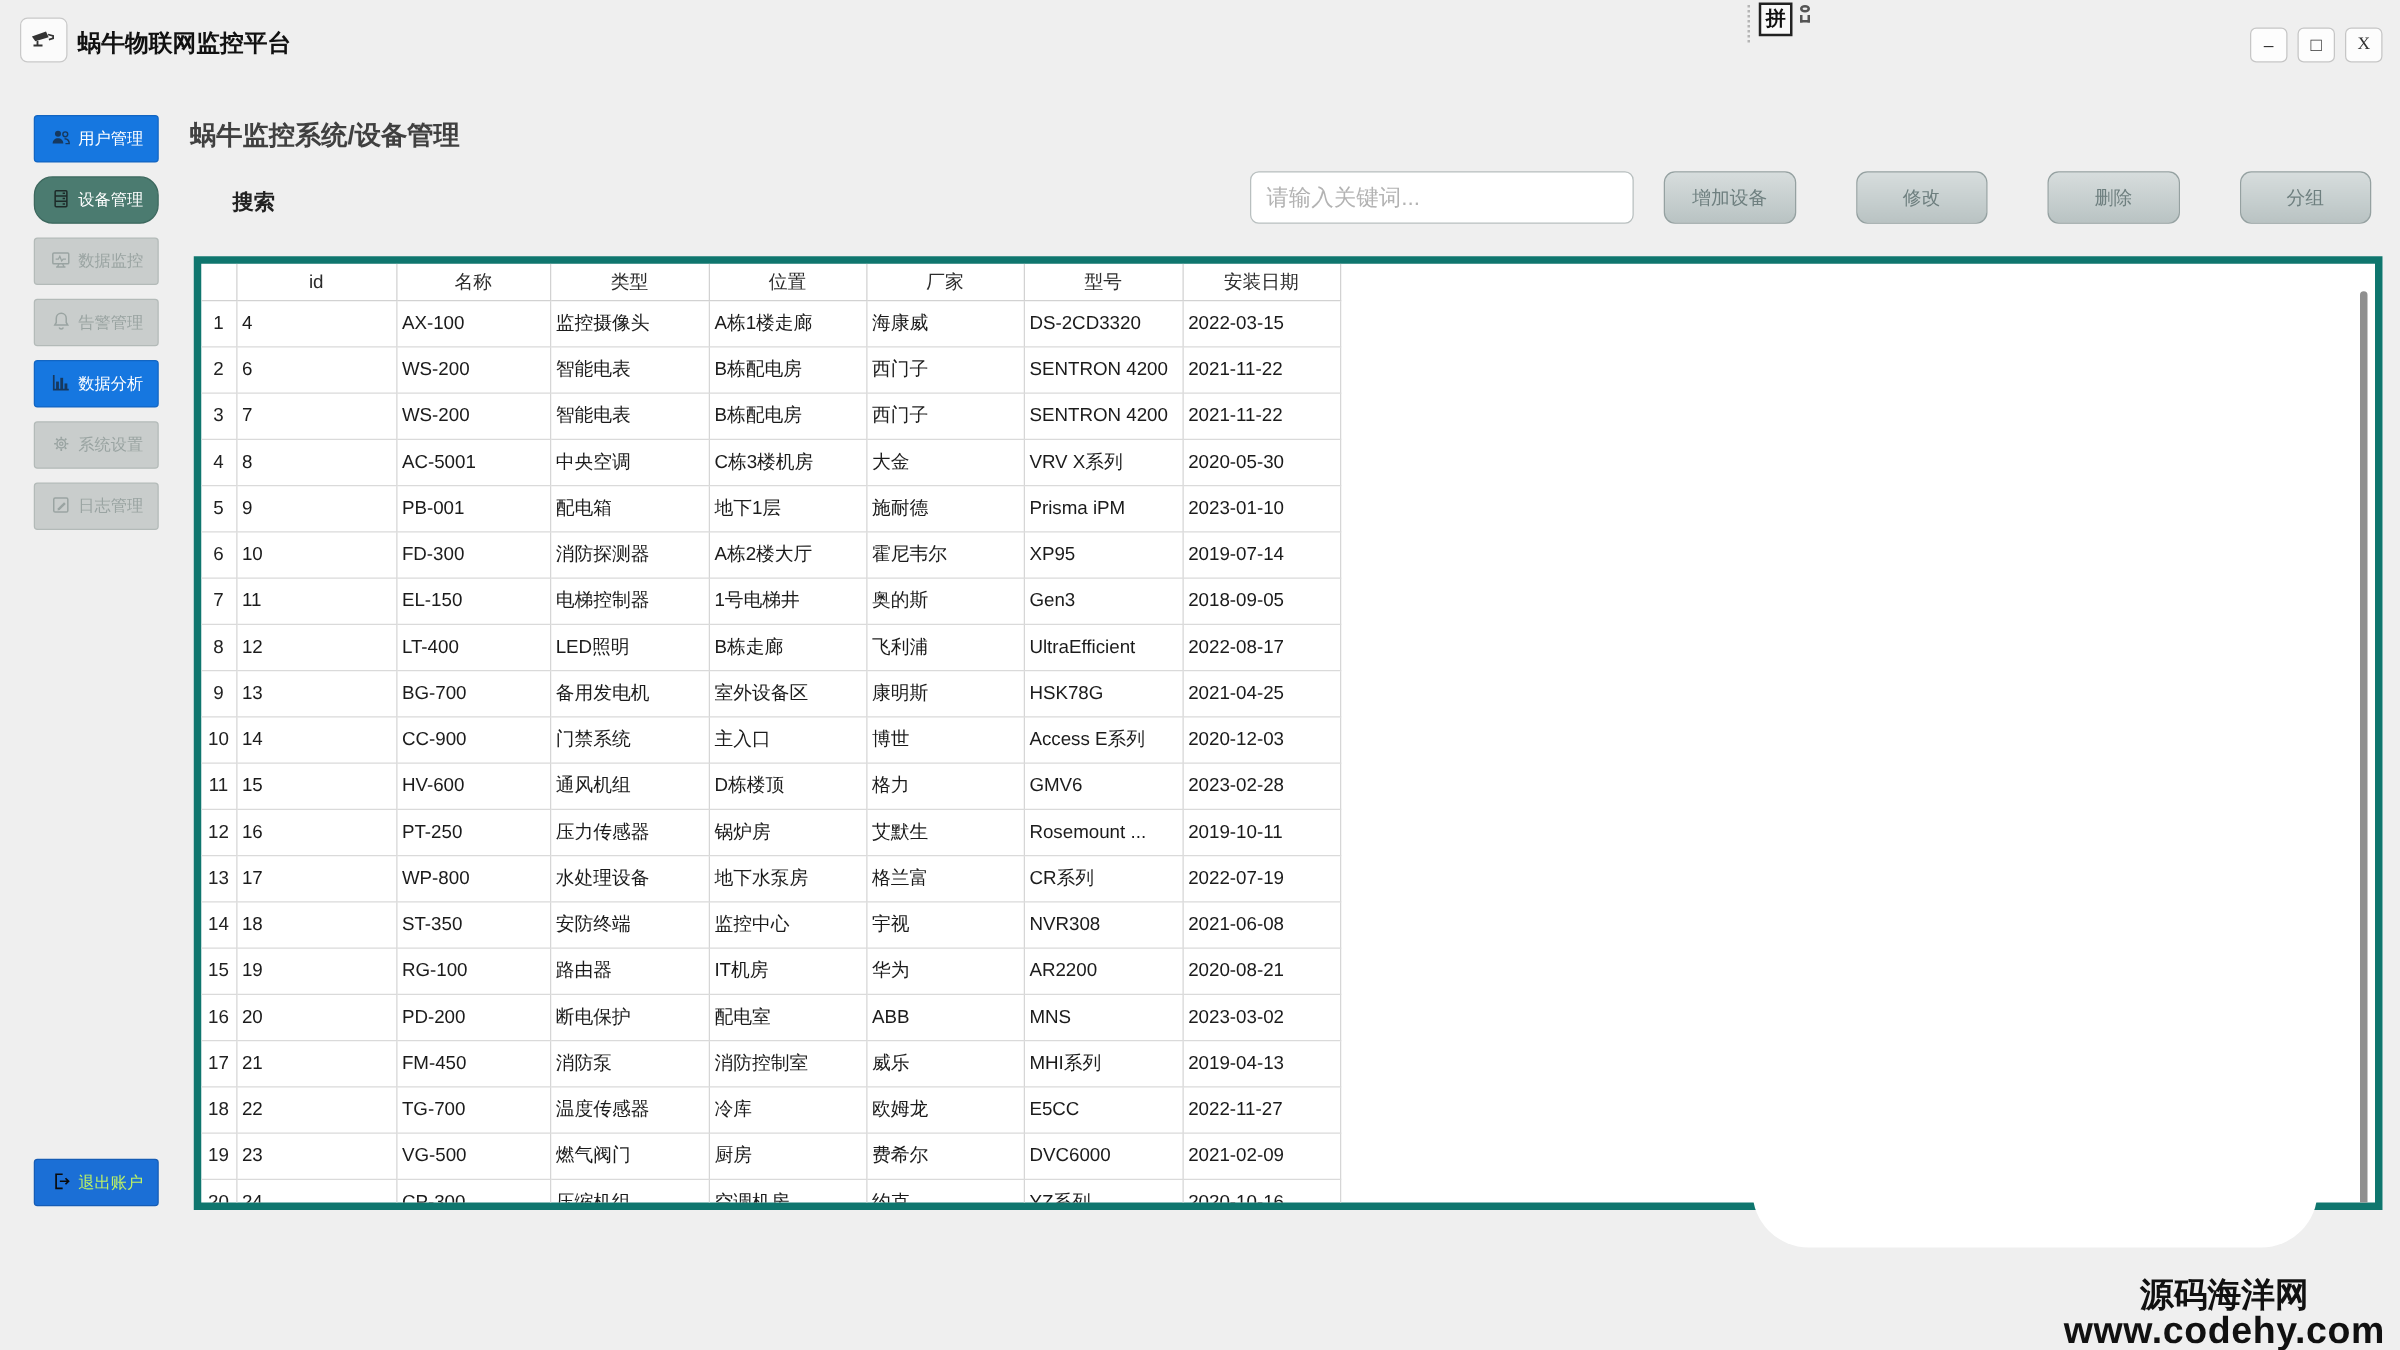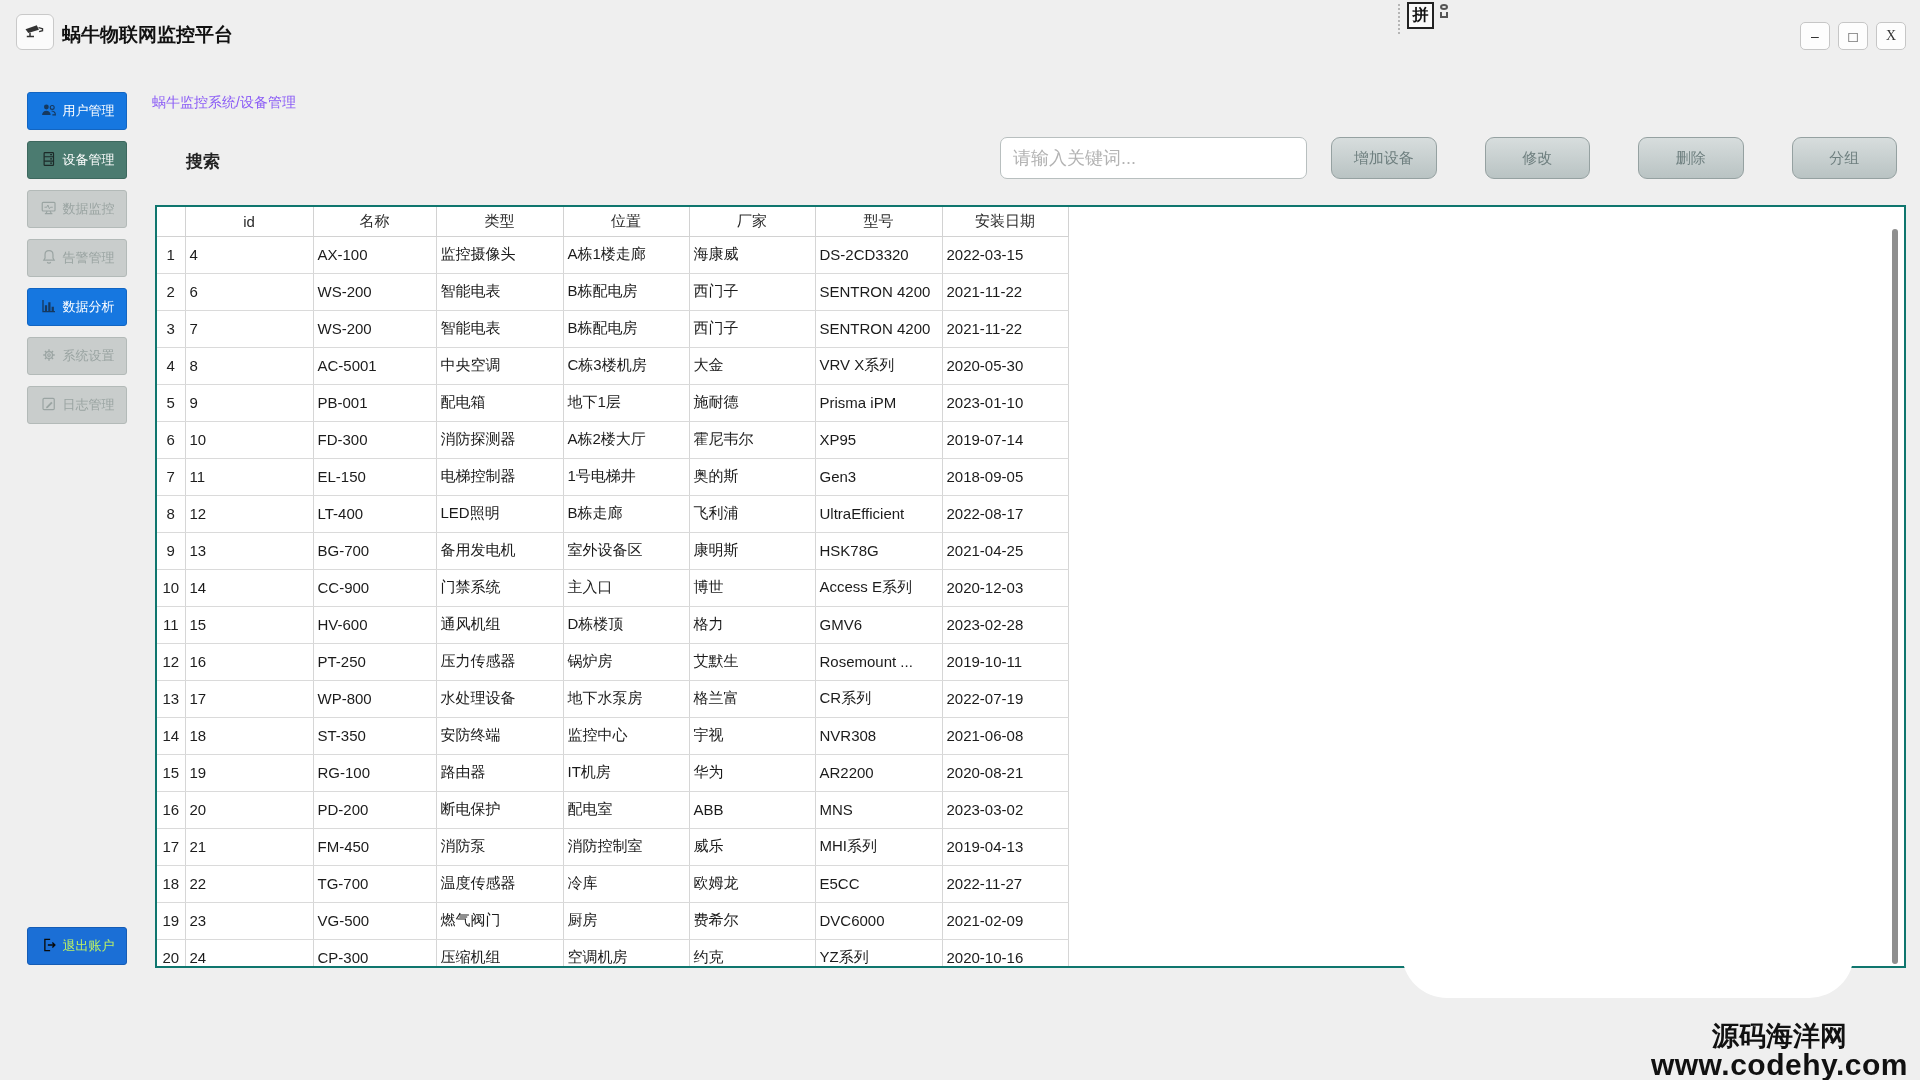--- a/index.html
+++ b/index.html
@@ -54,54 +54,54 @@
     display:flex; flex-direction:column;text-align:center;
   }
   .side-btn {
     height:38px; margin-bottom:11px; border-radius:3px;
     display:flex; align-items:center; justify-content:center; gap:5px;
     font-size:13px; cursor:pointer; border:1px solid transparent;
   }
   .side-btn svg { flex:0 0 auto; }
   .side-btn[data-state="primary"] { background:#1677e0; color:#fff; border-color:#1265c2; }
   .side-btn[data-state="primary"] .icn { color:#16395f; }
-  .side-btn[data-state="active"]  { background:#4b7b70; color:#fff; border-color:#3d685e; }
+  .side-btn[data-state="active"]  { background:#4b7b70; color:#fff; border-color:#3d685e;border-radius:15px; }
   .side-btn[data-state="active"] .icn { color:#1d2a28; }
   .side-btn[data-state="disabled"]{ background:#c9cdcc; color:#9aa4a2; border-color:#b3bab8; }
   .side-btn[data-state="disabled"] .icn { color:#9aa4a2; }
   .logout-btn {
     position:absolute; left:27px; top:927px; width:100px; height:38px;
     background:#1b6fd6; color:#bef264; border:1px solid #155cb5; border-radius:3px;
     display:flex; align-items:center; justify-content:center; gap:5px;
     font-size:13px; cursor:pointer;
   }
   .logout-btn .icn { color:#0a0a0a; }
 
   
-  .breadcrumb { position:absolute; left:152px; top:94px; font-size:14px; font-weight:normal; color:#8b5cf6; }
+  .breadcrumb { position:absolute; left:152px; top:94px; font-size:21px; font-weight:bold; color:#404040; }
   .search-label { position:absolute; left:186px; top:150px; font-size:17px; font-weight:bold; color:#222; }
   .search-input {
     position:absolute; left:1000px; top:137px; width:307px; height:42px;
     background:#fff; border:1px solid #b8bfbf; border-radius:7px;
     padding:0 12px; font-size:18px; color:#333; outline:none;
     font-family:"Liberation Sans","DejaVu Sans",sans-serif;
   }
   .search-input::placeholder { color:#b3b3b3; }
   .toolbar { position:absolute; left:1331px; top:137px; width:566px; display:flex; justify-content:space-between;gap:48px; }
   .action-btn {
     width:133px; height:42px; border-radius:9px;
     background:linear-gradient(#d7dddd,#b9c3c3);
     border:1px solid #95a1a1; color:#6e7f7f; font-size:15px; cursor:pointer;
     font-family:"Liberation Sans","DejaVu Sans",sans-serif;
   }
 
   
   .table-wrap {
     position:absolute; left:155px; top:205px; width:1751px; height:763px;
-    background:#fff; border:2px solid #0f766e; overflow:hidden;
+    background:#fff; border:6px solid #0f766e; overflow:hidden;
   }
   table.grid { border-collapse:collapse; table-layout:fixed; width:911px; font-size:15px; }
   .grid col.c0 { width:28px; }  .grid col.c1 { width:128px; }
   .grid col.c2 { width:123px; } .grid col.c3 { width:127px; }
   .grid col.c4 { width:126px; } .grid col.c5 { width:126px; }
   .grid col.c6 { width:127px; } .grid col.c7 { width:126px; }
   .grid th {
     height:29px; font-weight:normal; color:#2b2b2b; text-align:center;
     border-right:1px solid #d2d2d2; border-bottom:1px solid #d2d2d2;
     overflow:hidden; white-space:nowrap;

